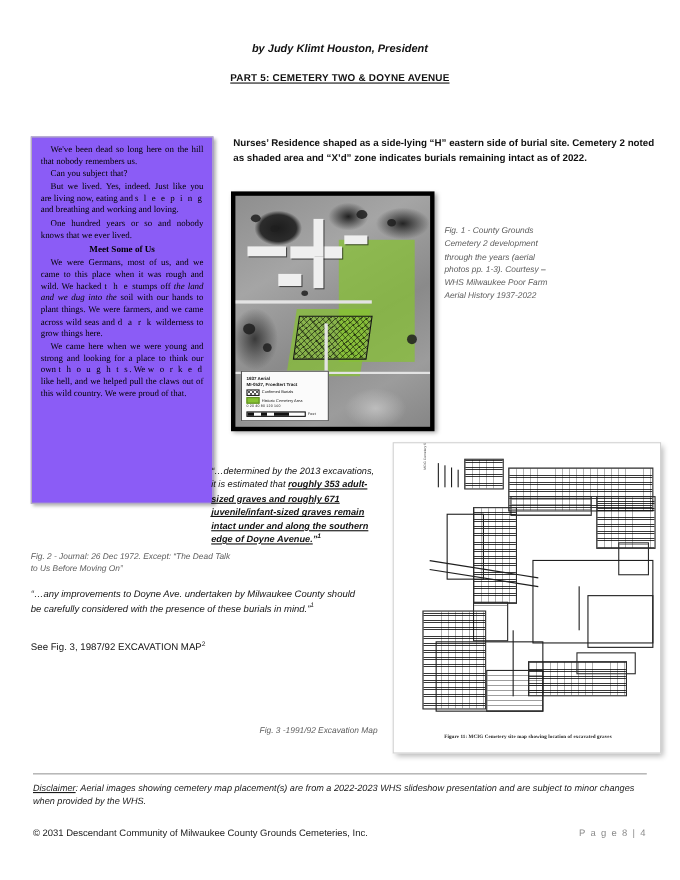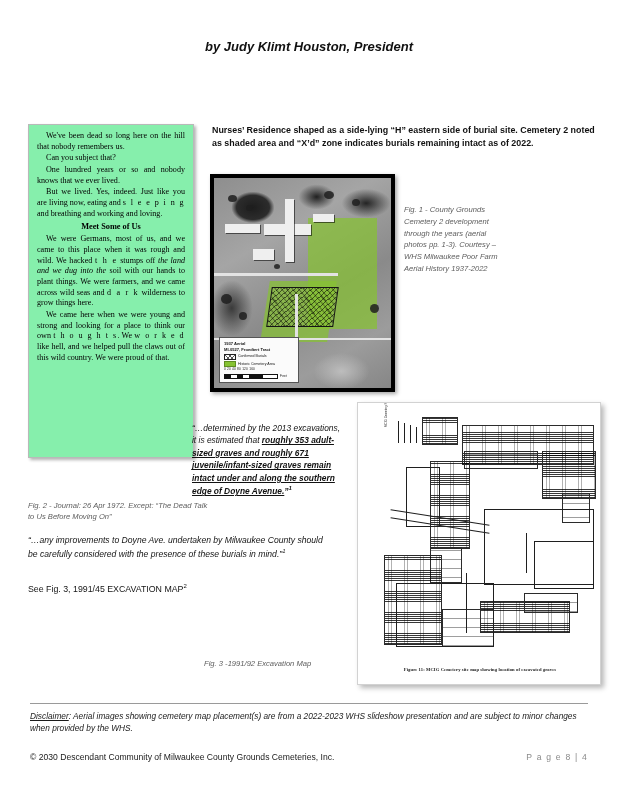--- a/index.html
+++ b/index.html
@@ -24,21 +24,21 @@
     width: 618px;
     text-align: center;
   }
   .org-title {
     font-size: 9.5px;
     font-weight: bold;
     letter-spacing: 0.15px;
     color: #111;
   }
   .author-line {
-    font-size: 13px;
+    font-size: 10px;
     font-style: italic;
     font-weight: bold;
     margin-top: 9px;
     color: #111;
   }
   .site-link {
     font-size: 8.5px;
     margin-top: 9px;
     color: #2f5fb3;
     text-decoration: underline;
@@ -54,21 +54,21 @@
     color: #111;
   }
 
   
   .clipping {
     position: absolute;
     left: 28px;
     top: 124px;
     width: 166px;
     height: 334px;
-    background: #86efac;
+    background: #8b5cf6;
     border: 1px solid #b9b9b9;
     box-shadow: 2px 2px 3px rgba(0,0,0,0.30);
     overflow: hidden;
     padding: 6px 8px 0 8px;
     box-sizing: border-box;
   }
   .clip-inner {
     font-family: "Liberation Serif", serif;
     font-size: 8.1px;
     line-height: 1.32;
@@ -316,21 +316,21 @@
     font-size: 3px;
     line-height: 1.4;
     color: #333;
     transform: rotate(-90deg);
     transform-origin: left top;
     white-space: nowrap;
   }
 
   .fig3-caption {
     position: absolute;
-    left: 204px;
+    left: 236px;
     top: 659px;
     width: 160px;
     font-size: 7.6px;
     font-style: italic;
     color: #5d5d5d;
   }
 
   
   .disclaimer {
     position: absolute;
@@ -365,42 +365,43 @@
     font-size: 8.6px;
     color: #8a8a8a;
     letter-spacing: 1.2px;
   }
 </style>
 </head>
 <body>
 
 <div class="page-header">
   <div class="author-line">by Judy Klimt Houston, President</div>
+  <div class="part-title">PART 5: CEMETERY TWO &amp; DOYNE AVENUE</div>
 </div>
 
 <div class="clipping">
   <div class="clip-inner">
     <p>We've been dead so long here on the hill that nobody remembers us.</p>
     <p>Can you subject that?</p>
+    <p><span>But we lived. Yes, indeed. Just like you are living now, eating and </span><span class="spaced">s l e e p i n g</span><span> and breathing and working and loving.</span></p>
     <p>One hundred years or so and nobody knows that we ever lived.</p>
-    <p><span>But we lived. Yes, indeed. Just like you are living now, eating and </span><span class="spaced">s l e e p i n g</span><span> and breathing and working and loving.</span></p>
     <p class="clip-head">Meet Some of Us</p>
     <p><span>We were Germans, most of us, and we came to this place when it was rough and wild. We hacked </span><span class="spaced">t h e</span><span> stumps off </span><span class="ital">the land and we dug into the</span><span> soil with our hands to plant things. We were farmers, and we came across wild seas and </span><span class="spaced">d a r k</span><span> wilderness to grow things here.</span></p>
     <p><span>We came here when we were young and strong and looking for a place to think our own </span><span class="spaced">t h o u g h t s</span><span>. We </span><span class="spaced">w o r k e d</span><span> like hell, and we helped pull the claws out of this wild country. We were proud of that.</span></p>
   </div>
 </div>
 
-<div class="fig2-caption">Fig. 2 - Journal: 26 Apr 1972. Except: “The Dead Talk to Us Before Moving On”</div>
+<div class="fig2-caption">Fig. 2 - Journal: 26 Dec 1972. Except: “The Dead Talk to Us Before Moving On”</div>
 
 <div class="left-quote">
   <span>“…any improvements to Doyne Ave. undertaken by Milwaukee County should be carefully considered with the presence of these burials in mind.”</span><sup>1</sup>
 </div>
 
 <div class="see-fig3">
-  <span>See Fig. 3, 1991/45 EXCAVATION MAP</span><sup>2</sup>
+  <span>See Fig. 3, 1987/92 EXCAVATION MAP</span><sup>2</sup>
 </div>
 
 <div class="lede">Nurses’ Residence shaped as a side-lying “H” eastern side of burial site. Cemetery 2 noted as shaded area and “X’d” zone indicates burials remaining intact as of 2022.</div>
 
 <div class="aerial-frame">
   <div class="aerial-photo">
 
     <div class="cemetery-green" style="left:53%; top:19%; width:39%; height:53%;"></div>
     <div class="cemetery-green" style="left:29%; top:49%; width:38%; height:29%; transform:skewX(-9deg);"></div>
 
@@ -486,14 +487,14 @@
   </div>
   <div class="map-fig-caption">Figure 11: MCIG Cemetery site map showing location of excavated graves</div>
 </div>
 
 <div class="fig3-caption">Fig. 3 -1991/92 Excavation Map</div>
 
 <div class="footer-rule"></div>
 <div class="disclaimer">
   <span class="dis-label">Disclaimer</span><span>: Aerial images showing cemetery map placement(s) are from a 2022-2023 WHS slideshow presentation and are subject to minor changes when provided by the WHS.</span>
 </div>
-<div class="copyright">© 2030 Descendant Community of Milwaukee County Grounds Cemeteries, Inc.</div>
+<div class="copyright">© 2031 Descendant Community of Milwaukee County Grounds Cemeteries, Inc.</div>
 <div class="page-num">P a g e  8 | 4</div>
 
 </body></html>

